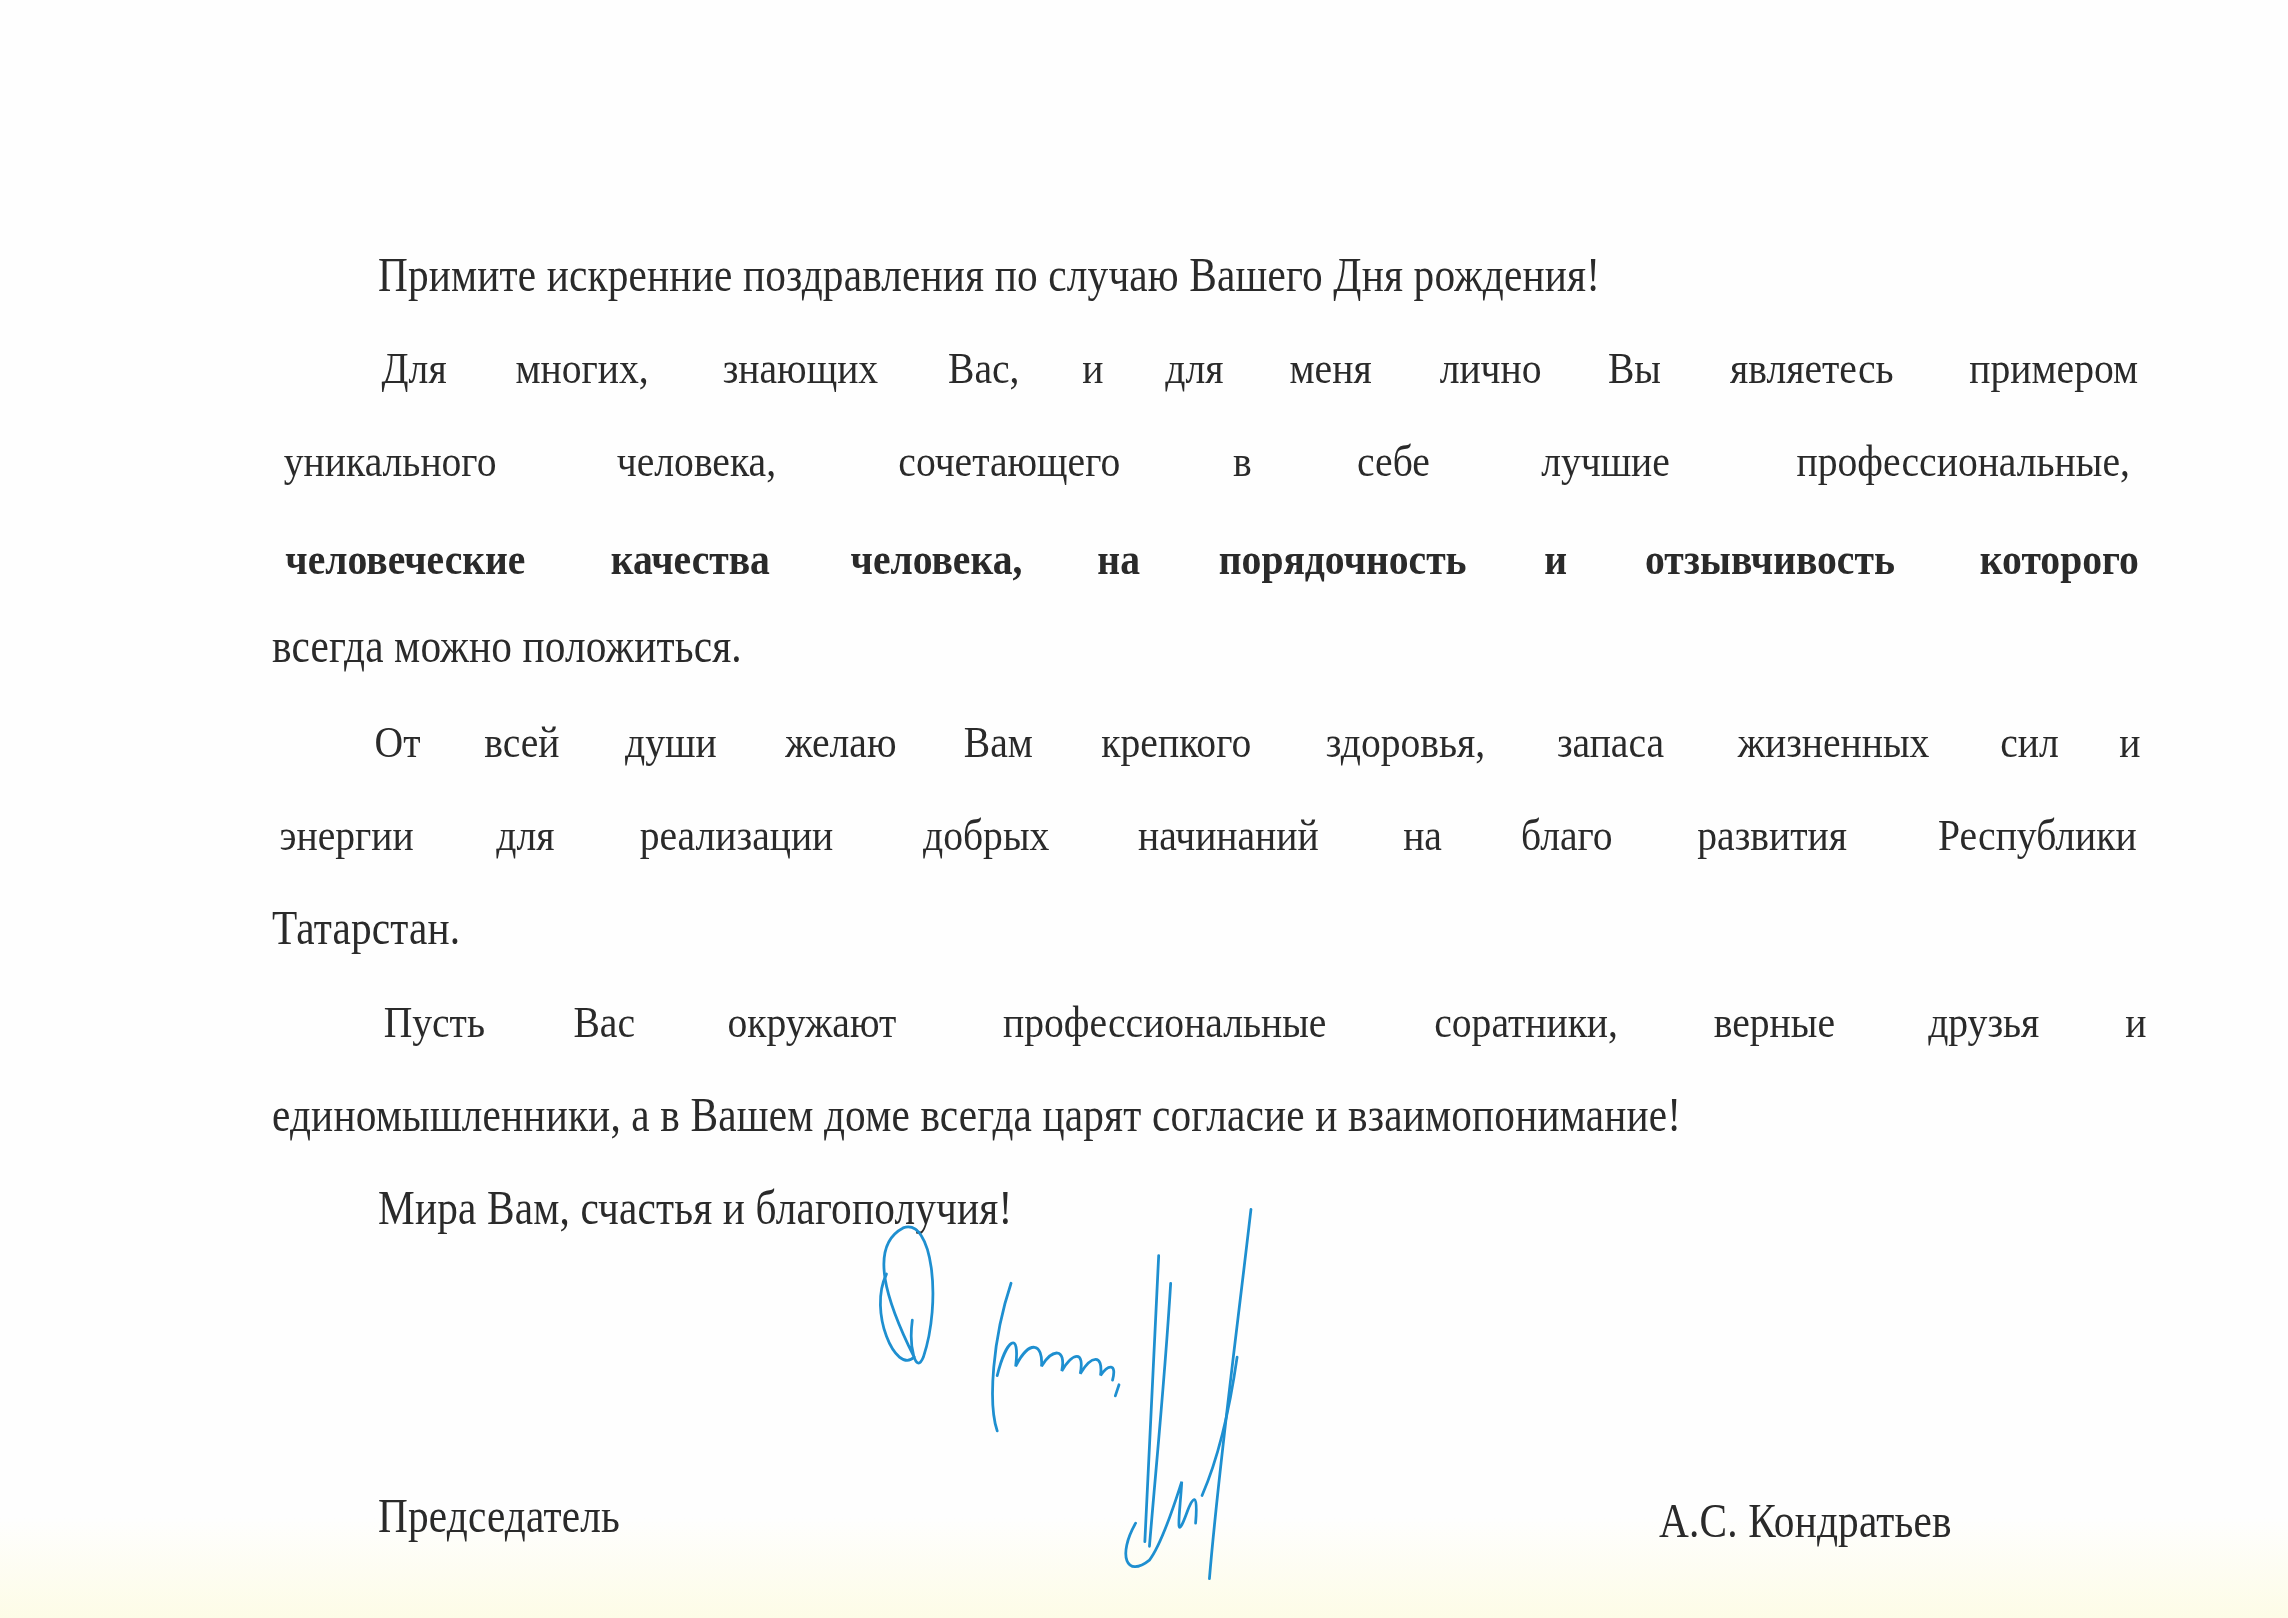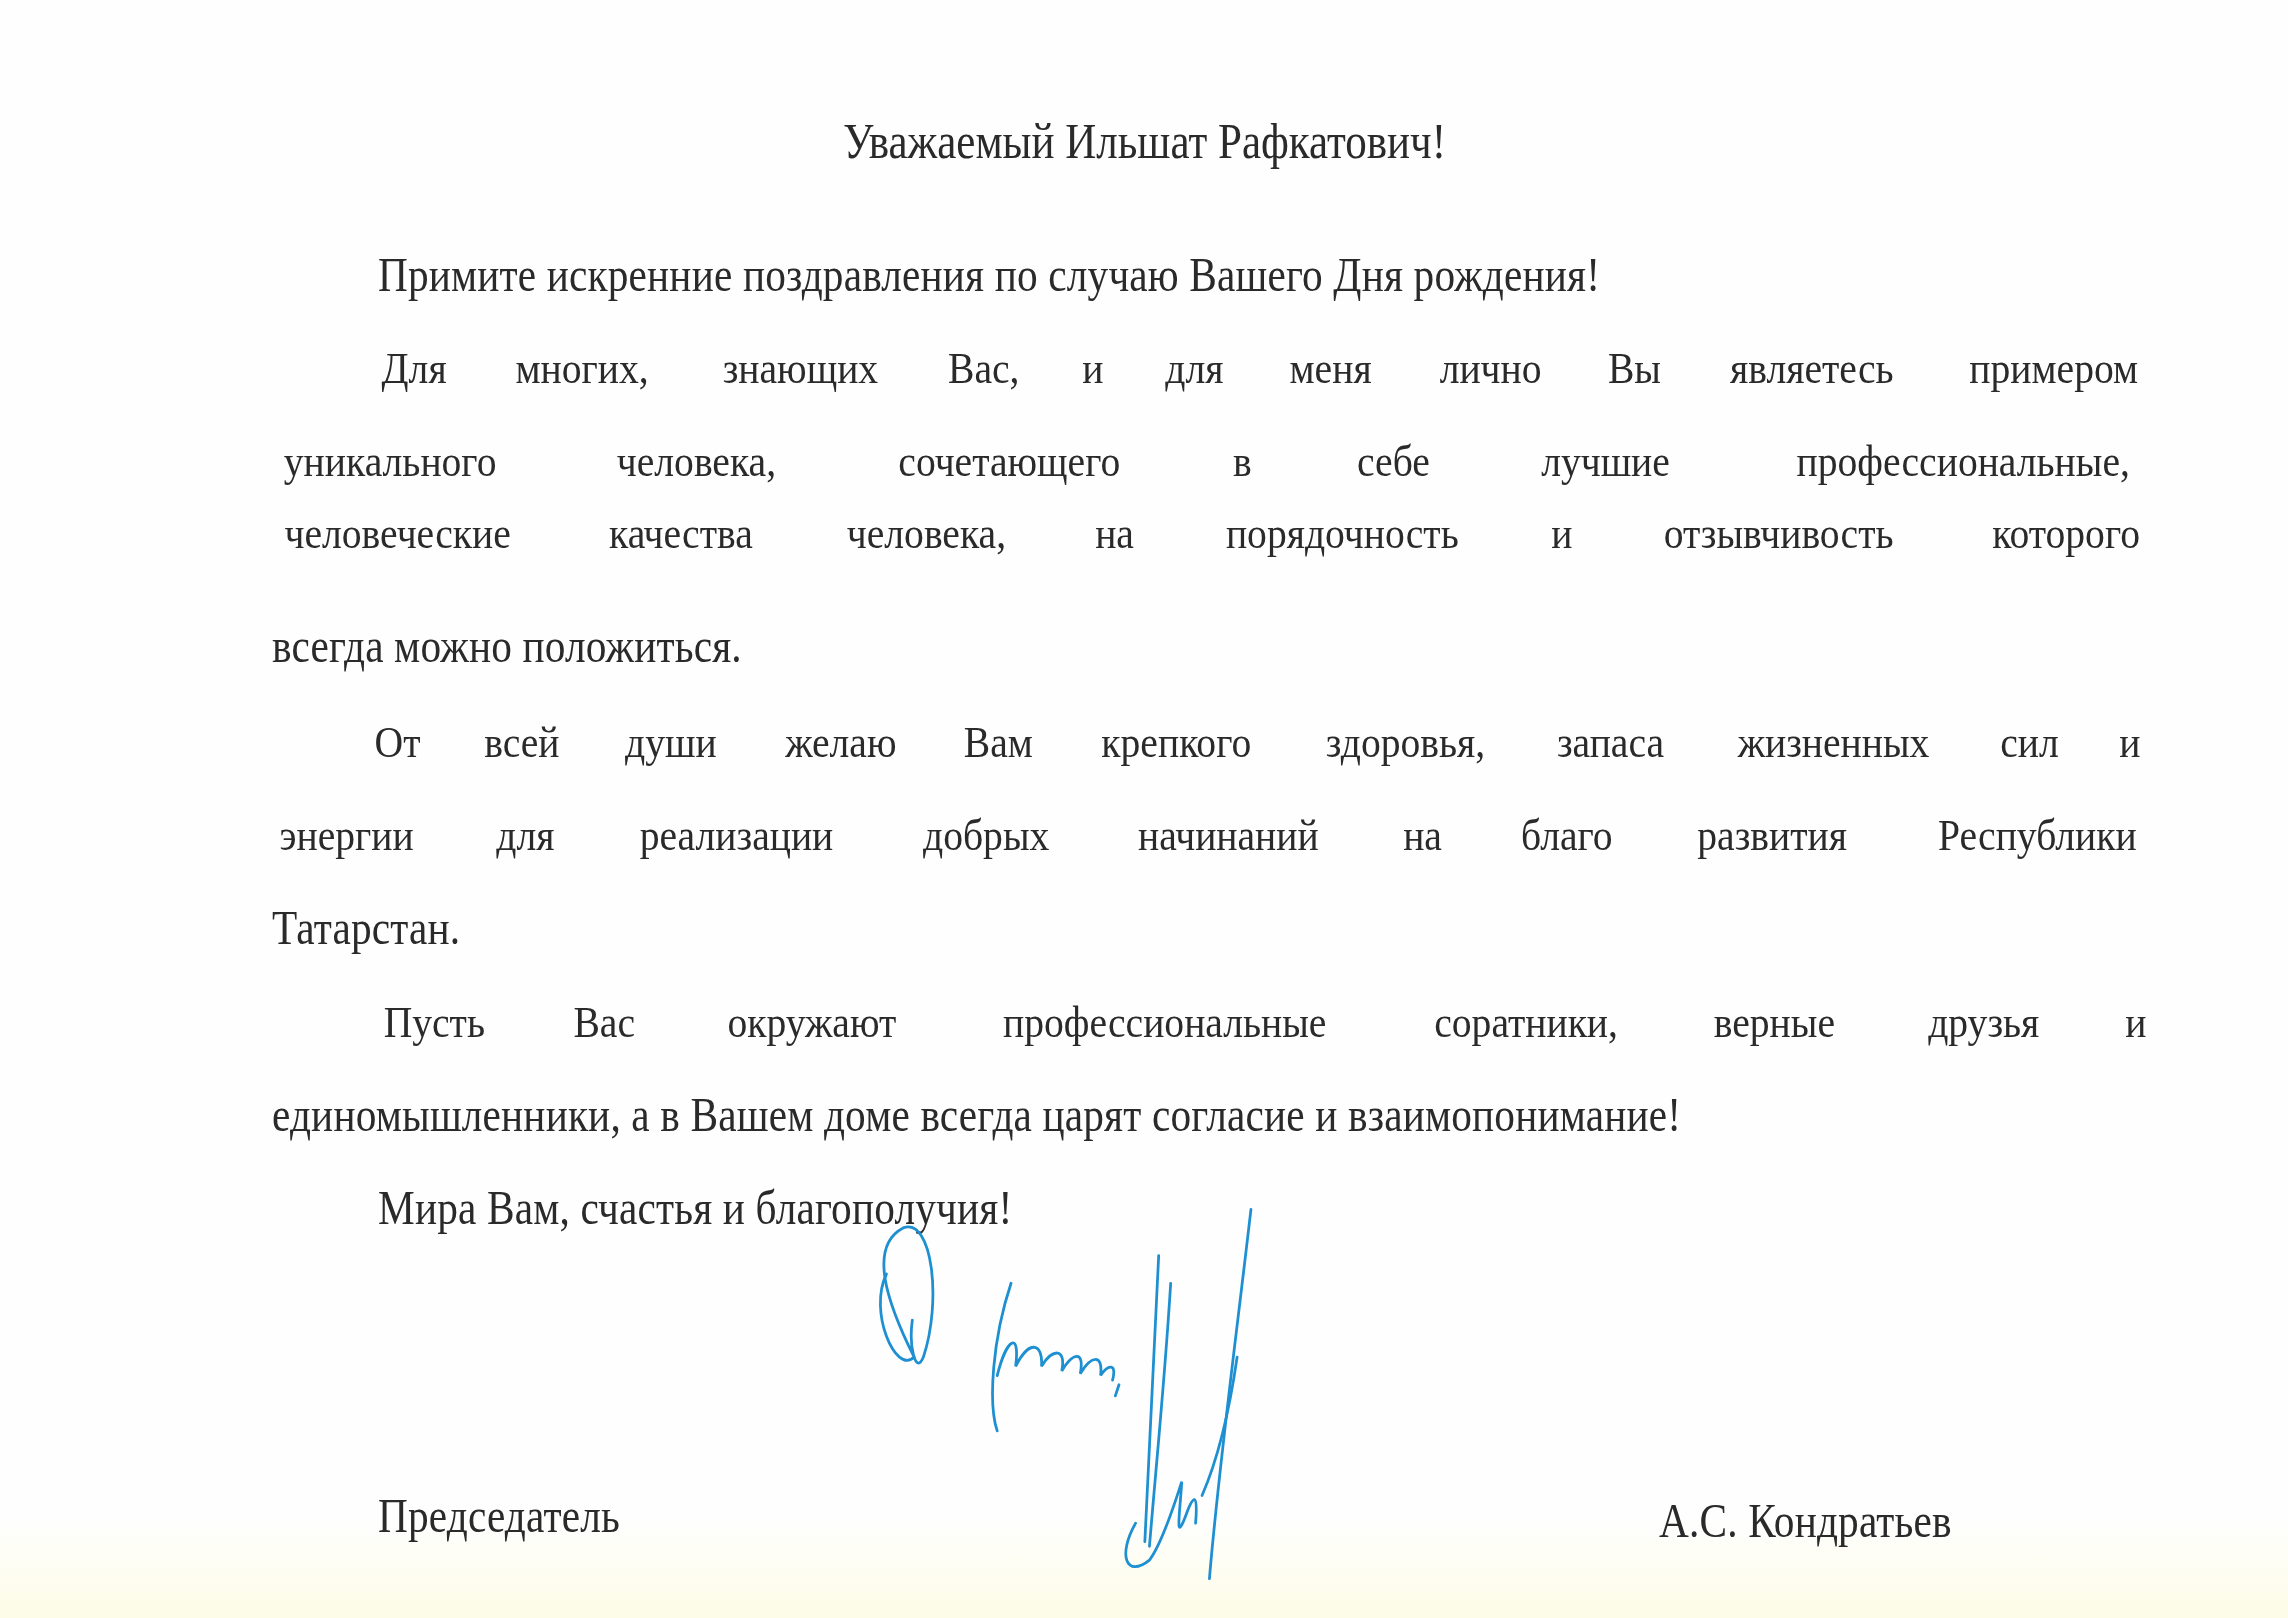--- a/index.html
+++ b/index.html
@@ -16,23 +16,20 @@
   .jl { position: absolute; font-size: 44px; line-height: 55px; white-space: nowrap; display: flex; justify-content: space-between; }
   .jl span { display: inline-block; }
   .sig { position: absolute; left: 831px; top: 1191px; width: 600px; height: 406px; }
 </style>
 </head>
 <body>
 
 <div class="page">
   <div class="bottom-tint"></div>
 
-  <div class="salutation">
-    <span>Уважаемый Ильшат Рафкатович!</span>
-  </div>
 
   <div class="line" style="left:378px; top:247px;">Примите искренние поздравления по случаю Вашего Дня рождения!</div>
 
   <div class="jl" style="left:378px; width:1770px; top:341px;">
       <span style="transform: scaleX(0.9);">Для</span>
       <span style="transform: scaleX(0.9);">многих,</span>
       <span style="transform: scaleX(0.9);">знающих</span>
       <span style="transform: scaleX(0.9);">Вас,</span>
       <span style="transform: scaleX(0.9);">и</span>
       <span style="transform: scaleX(0.9);">для</span>
@@ -44,21 +41,21 @@
     </div>
   <div class="jl" style="left:272px; width:1876px; top:434px;">
       <span style="transform: scaleX(0.9);">уникального</span>
       <span style="transform: scaleX(0.9);">человека,</span>
       <span style="transform: scaleX(0.9);">сочетающего</span>
       <span style="transform: scaleX(0.9);">в</span>
       <span style="transform: scaleX(0.9);">себе</span>
       <span style="transform: scaleX(0.9);">лучшие</span>
       <span style="transform: scaleX(0.9);">профессиональные,</span>
     </div>
-  <div class="jl" style="left:272px; width:1876px; top:506px;">
+  <div class="jl" style="left:272px; width:1876px; top:532px;font-weight:bold;">
       <span style="transform: scaleX(0.9);">человеческие</span>
       <span style="transform: scaleX(0.9);">качества</span>
       <span style="transform: scaleX(0.9);">человека,</span>
       <span style="transform: scaleX(0.9);">на</span>
       <span style="transform: scaleX(0.9);">порядочность</span>
       <span style="transform: scaleX(0.9);">и</span>
       <span style="transform: scaleX(0.9);">отзывчивость</span>
       <span style="transform: scaleX(0.9);">которого</span>
     </div>
   <div class="line" style="left:272px; top:618px;">всегда можно положиться.</div>

